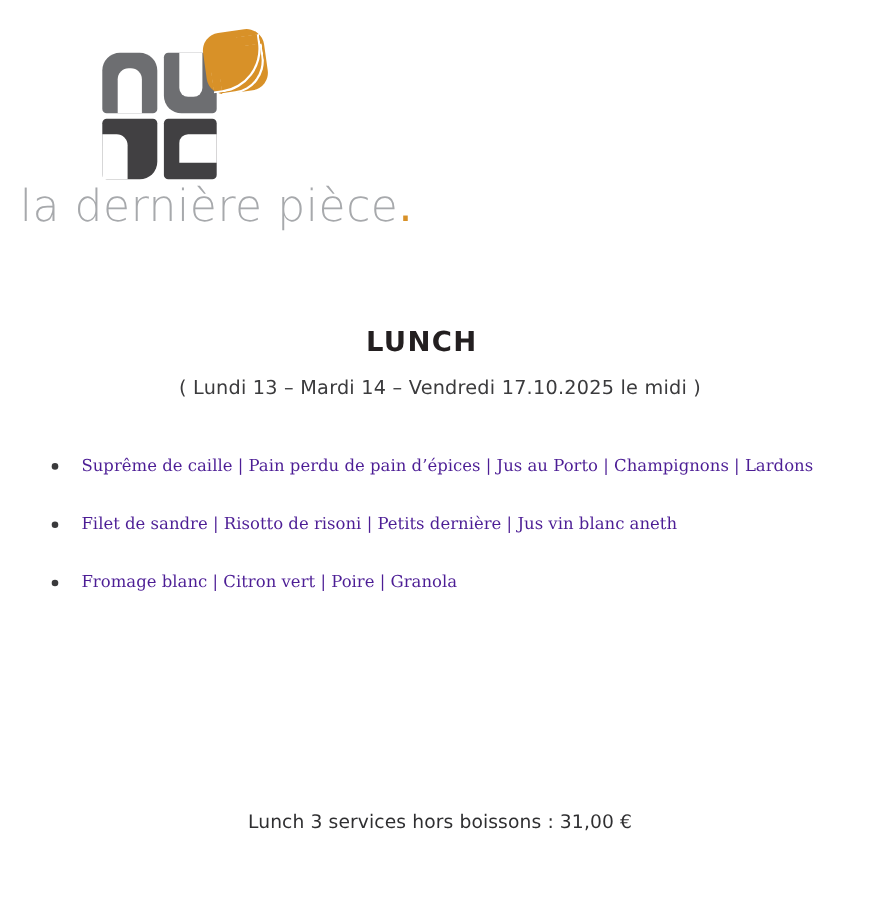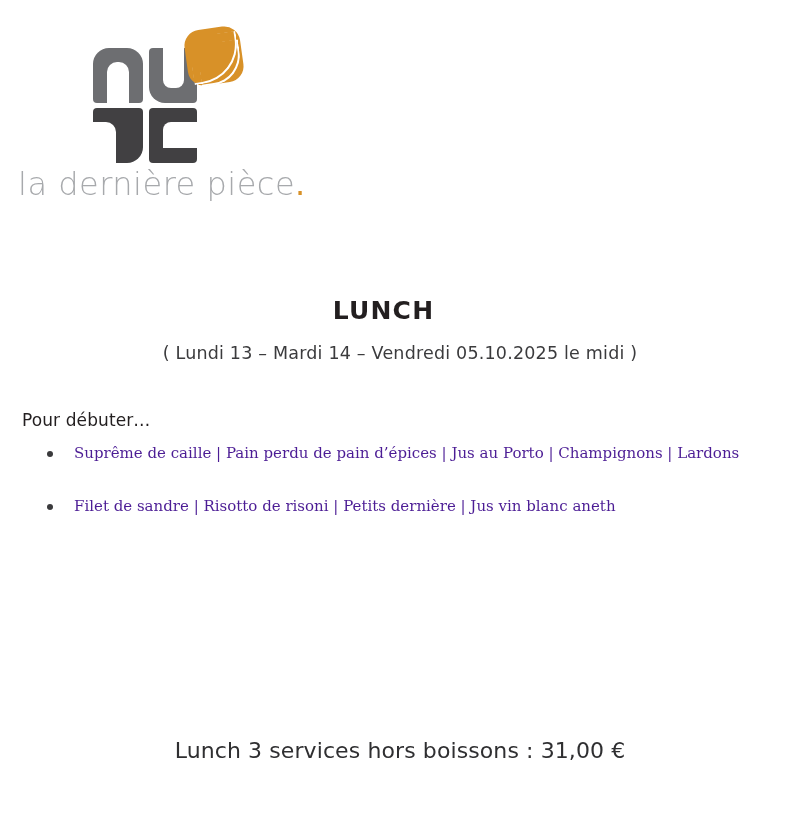--- a/index.html
+++ b/index.html
@@ -116,21 +116,21 @@
     border-radius: 0 0 30px 0;
     border-width: 0 2px 2px 0;
     border-color: transparent #ffffff #ffffff transparent;
   }
 
   .logo-wordmark {
     position: absolute;
     left: 0px;
     top: 145px;
     font-family: "DejaVu Sans", sans-serif;
-    font-size: 32px;
+    font-size: 40px;
     font-weight: 300;
     letter-spacing: 0.5px;
     color: #a7a9ac;
     white-space: nowrap;
   }
   .logo-wordmark .dot {
     color: #d89128;
     font-weight: 400;
   }
 
@@ -212,21 +212,21 @@
   .spacer-1 { height: 10px; }
   .spacer-2 { height: 10px; }
 
   .footer-price {
     position: absolute;
     top: 738px;
     left: 0;
     width: 800px;
     text-align: center;
     font-family: "DejaVu Sans", sans-serif;
-    font-size: 22px;
+    font-size: 17px;
     font-weight: 400;
     color: #2f2f31;
     letter-spacing: 0.1px;
   }
 </style>
 </head>
 <body>
 
 <div class="logo-block">
   <div class="logo-mark">
@@ -243,26 +243,25 @@
     <div class="tile-orange-line2"></div>
   </div>
   <div class="logo-wordmark">
     <span>la dernière pièce</span><span class="dot">.</span>
   </div>
 </div>
 
 <div class="menu">
 
   <div class="menu-title">LUNCH</div>
-  <div class="menu-dates">( Lundi 13 – Mardi 14 – Vendredi 05.10.2025 le midi )</div>
+  <div class="menu-dates">( Lundi 13 – Mardi 14 – Vendredi 17.10.2025 le midi )</div>
 
   <div class="sections">
 
     <div class="section">
-      <p class="section-heading">Pour débuter…</p>
       <ul class="items">
         <li class="item">
           <span class="bullet"></span>
           <span class="item-text">Suprême de caille  |  Pain perdu de pain d’épices  |  Jus au Porto  |  Champignons  |  Lardons</span>
         </li>
       </ul>
     </div>
 
     <div class="spacer-1"></div>
 
@@ -271,19 +270,25 @@
         <li class="item">
           <span class="bullet"></span>
           <span class="item-text">Filet de sandre  |  Risotto de risoni  |  Petits dernière  |  Jus vin blanc aneth</span>
         </li>
       </ul>
     </div>
 
     <div class="spacer-2"></div>
 
     <div class="section">
+      <ul class="items">
+        <li class="item">
+          <span class="bullet"></span>
+          <span class="item-text">Fromage blanc  |  Citron vert  |  Poire  |  Granola</span>
+        </li>
+      </ul>
     </div>
 
   </div>
 
   <div class="footer-price">Lunch 3 services hors boissons : 31,00 €</div>
 
 </div>
 
 </body></html>

